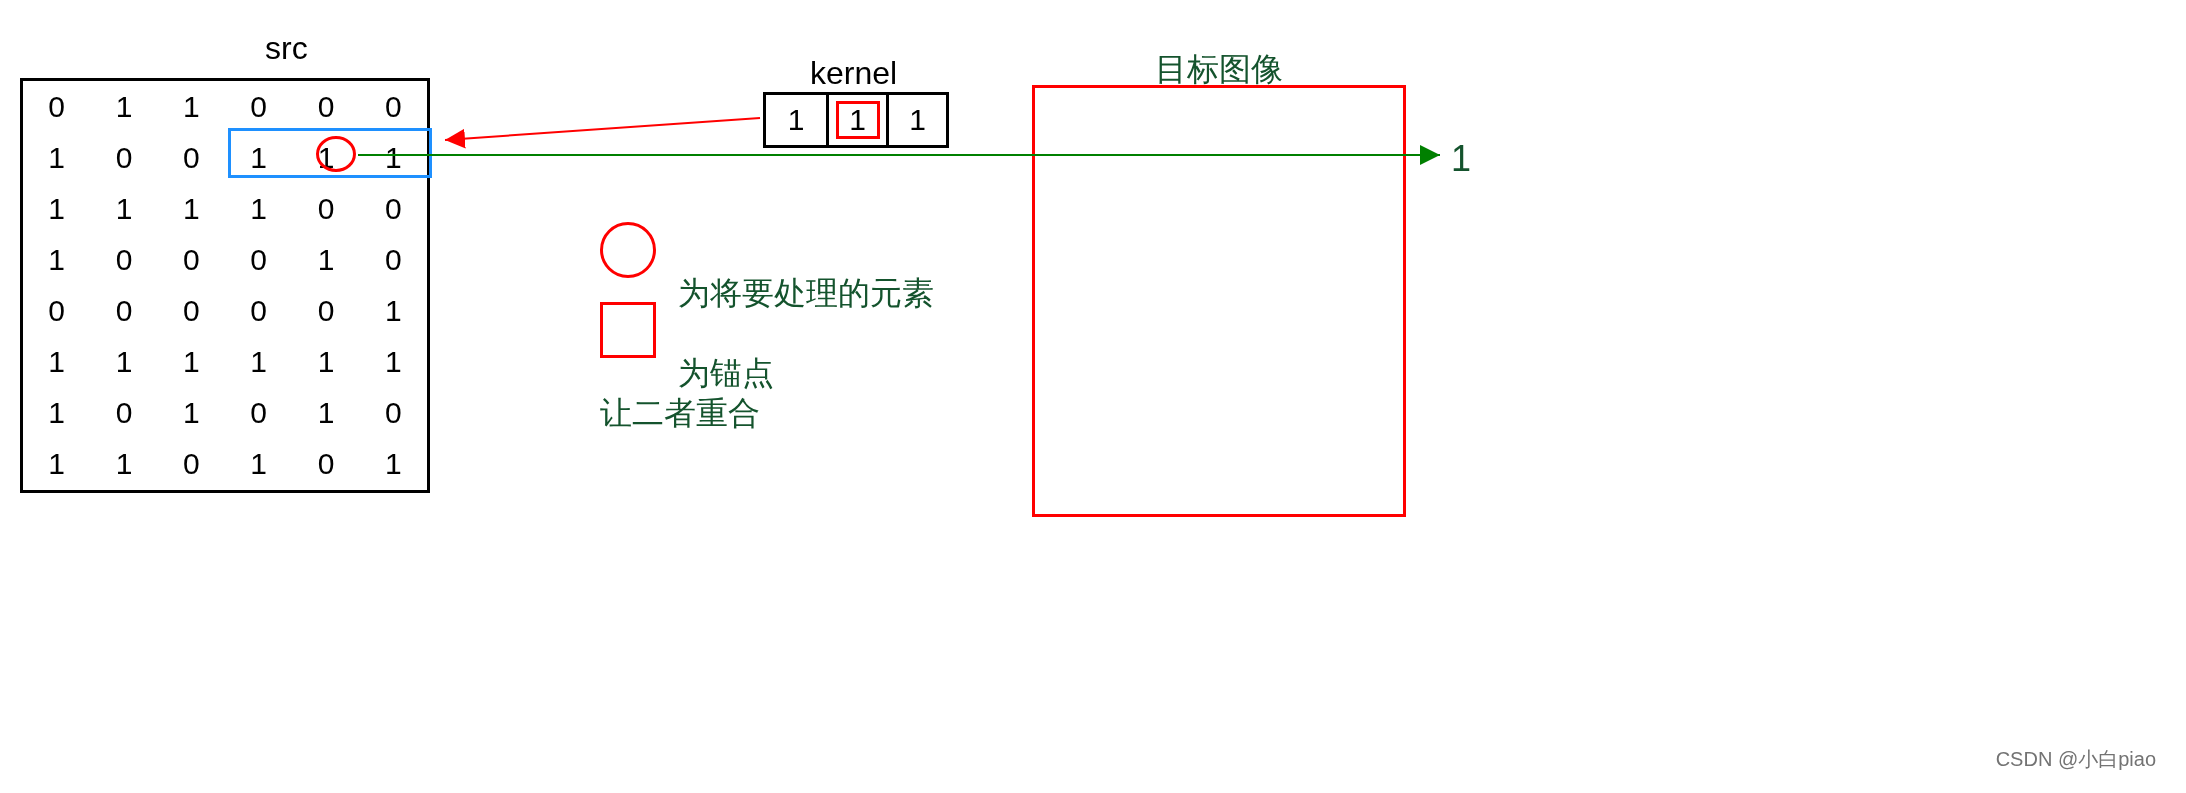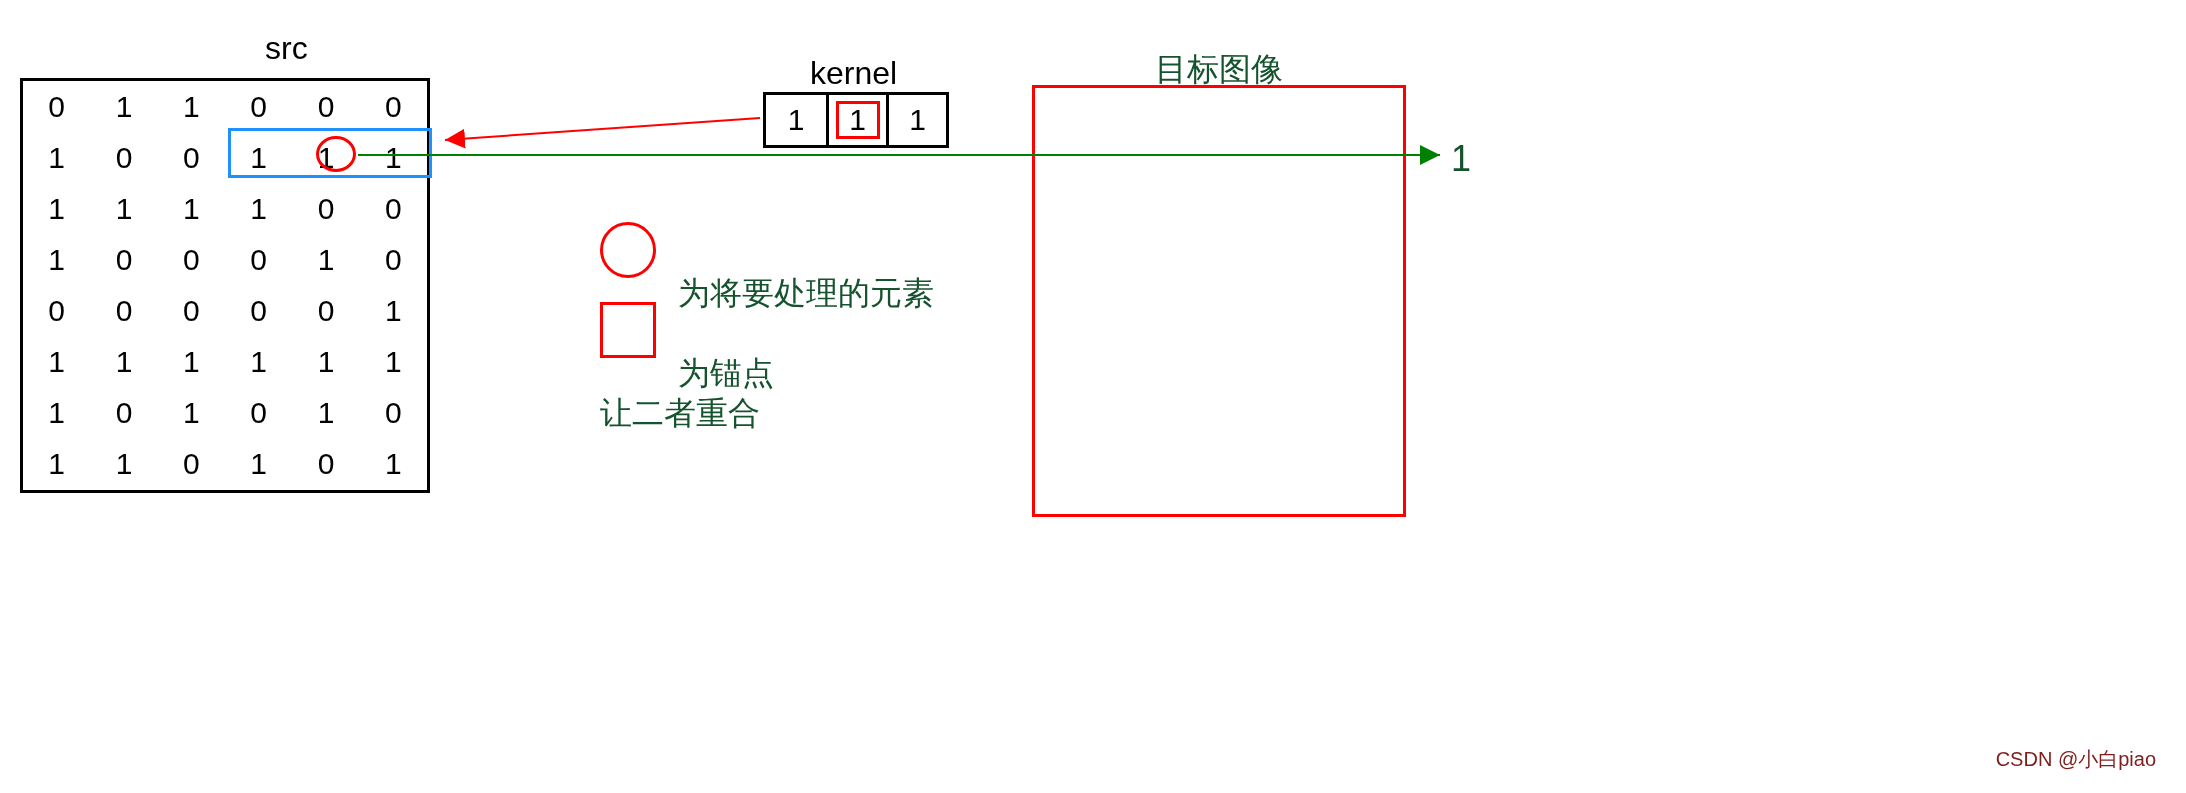--- a/index.html
+++ b/index.html
@@ -75,21 +75,21 @@
     height: 56px;
   }
   .legend-square {
     position: absolute;
     border: 3px solid #ff0000;
     width: 56px;
     height: 56px;
   }
   .watermark {
     position: absolute;
-    color: #7f1d1d;
+    color: #737373;
     font-size: 20px;
     margin-top: 15px;
   }
   svg.overlay {
     position: absolute;
     top: 0; left: 0;
     width: 2186px;
     height: 793px;
     pointer-events: none;
   }

